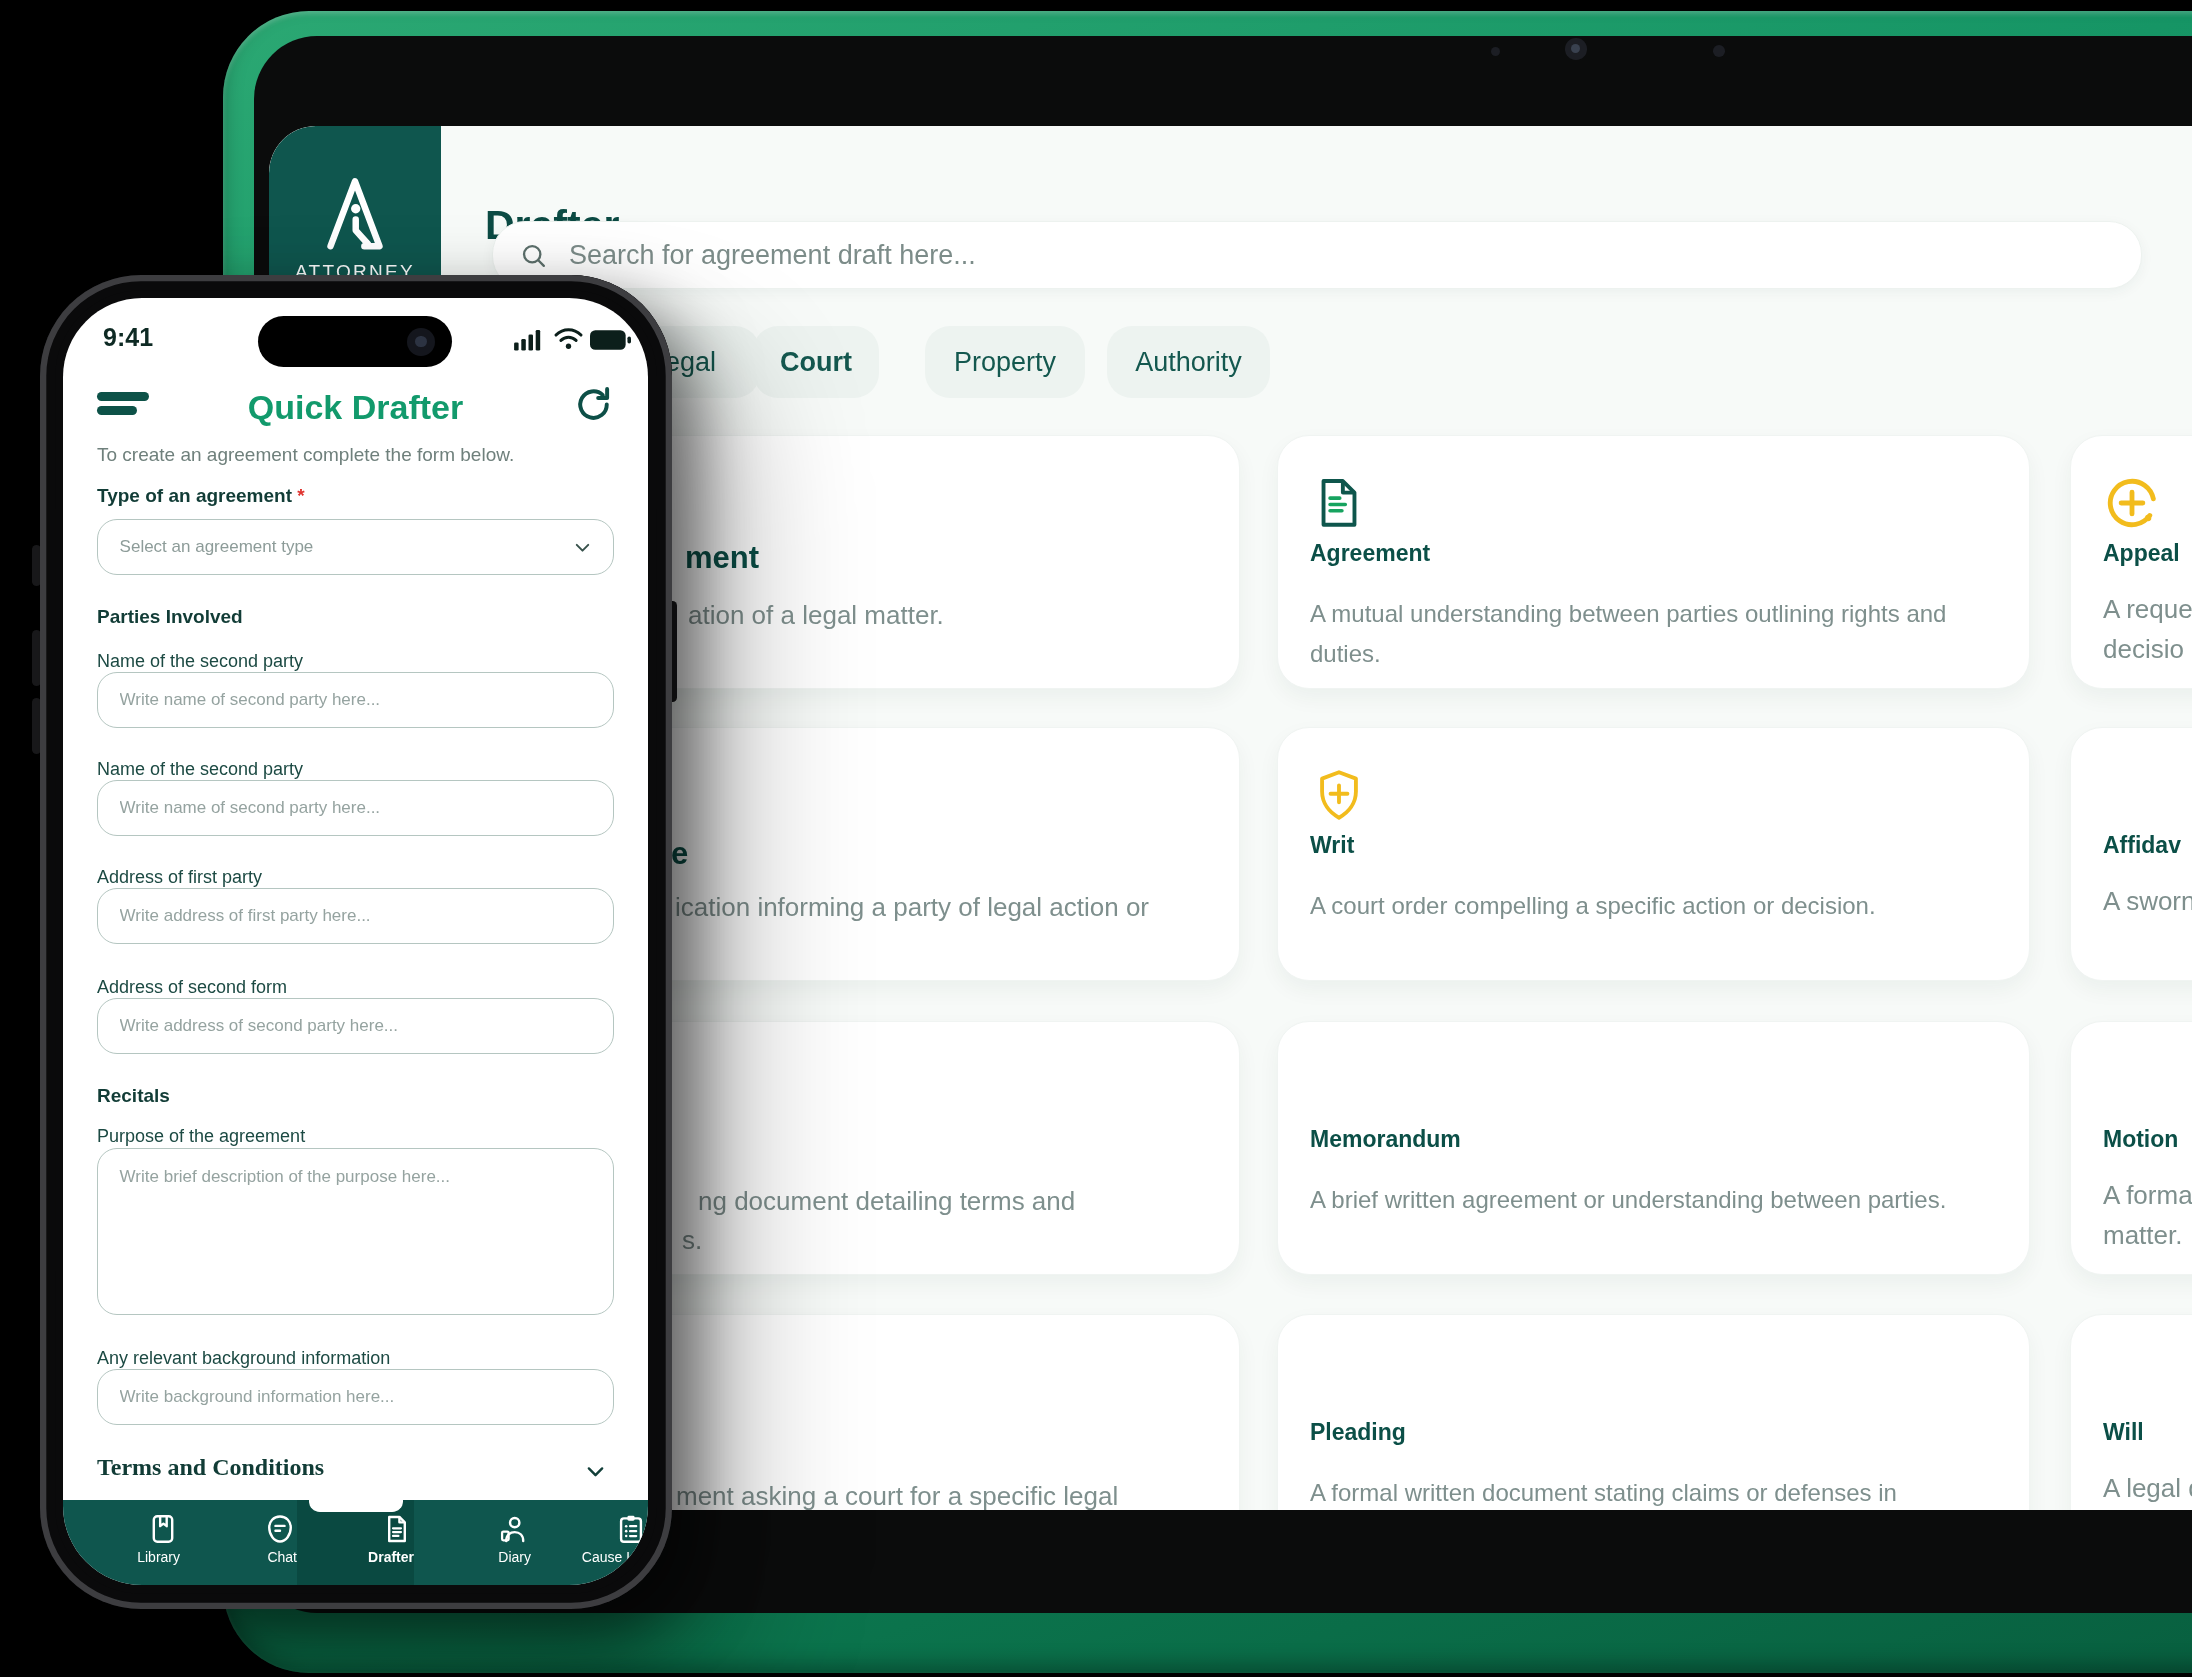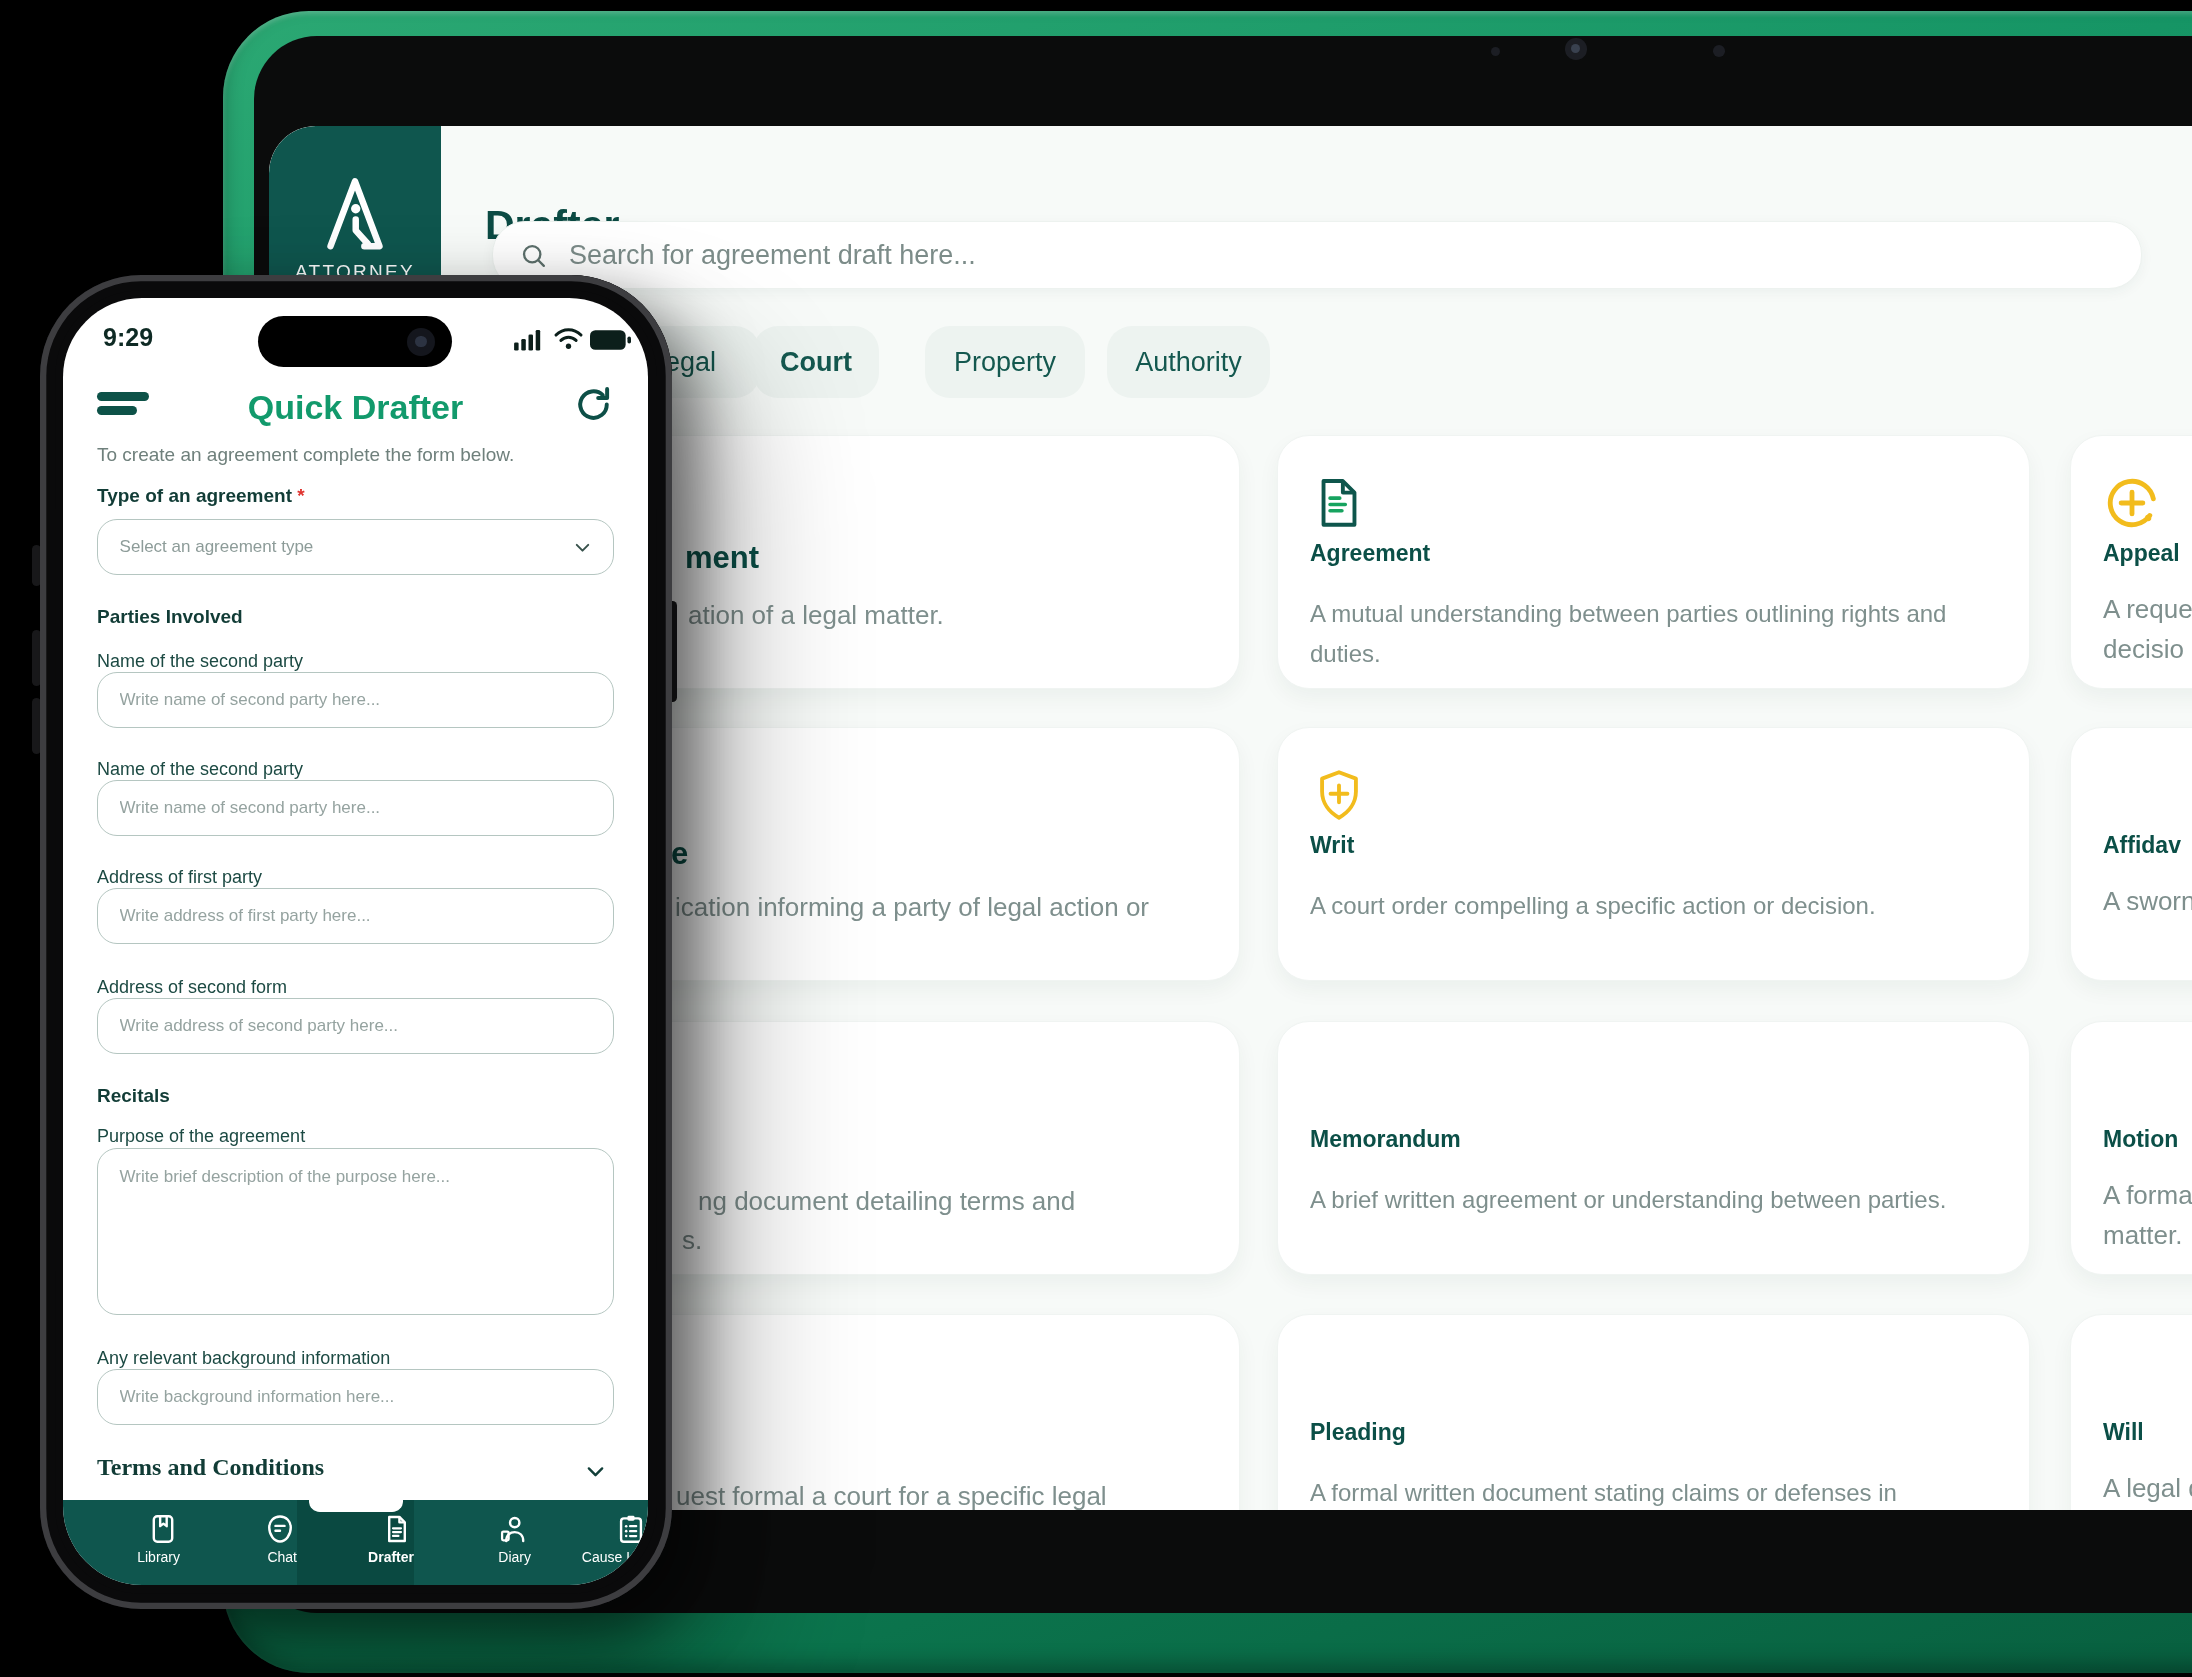--- a/index.html
+++ b/index.html
@@ -156,21 +156,21 @@
   </div>
   <div class="abs card" style="left:221px;top:601px;width:748px;">
     <span class="cfrag frag-title" style="left:180px;top:108px;">e</span>
     <span class="cfrag frag-desc" style="left:184px;top:164px;">ication informing a party of legal action or</span>
   </div>
   <div class="abs card" style="left:221px;top:895px;width:748px;">
     <span class="cfrag frag-desc" style="left:207px;top:164px;">ng document detailing terms and</span>
     <span class="cfrag frag-desc" style="left:191px;top:203px;">s.</span>
   </div>
   <div class="abs card" style="left:221px;top:1188px;width:748px;">
-    <span class="cfrag frag-desc" style="left:185px;top:166px;">uest formal a court for a specific legal</span>
+    <span class="cfrag frag-desc" style="left:185px;top:166px;">ment asking a court for a specific legal</span>
   </div>
 
   <div class="abs card" style="left:1008px;top:309px;width:751px;">
     <svg class="cicon" viewBox="0 0 24 24">
       <path d="M5.6 2.9 H13.6 L18.4 7.7 V21 H5.6 Z" fill="none" stroke="#0e564c" stroke-width="1.6" stroke-linejoin="round"></path>
       <path d="M13.6 2.9 V7.7 H18.4" fill="none" stroke="#0e564c" stroke-width="1.6" stroke-linejoin="round"></path>
       <path d="M8.3 10 H12.3 M8.3 12.6 H14.6 M8.3 15.2 H13.2" stroke="#17a35f" stroke-width="1.5" stroke-linecap="round"></path>
     </svg>
     <div class="ctitle">Agreement</div>
     <div class="cdesc">A mutual understanding between parties outlining rights and duties.</div>
@@ -226,21 +226,21 @@
 
 <div class="abs phone-btn" style="left:32px;top:545px;width:9px;height:41px;"></div>
 <div class="abs phone-btn" style="left:32px;top:630px;width:9px;height:56px;"></div>
 <div class="abs phone-btn" style="left:32px;top:698px;width:9px;height:56px;"></div>
 <div class="abs phone-btn" style="left:666px;top:601px;width:10.8px;height:101px;"></div>
 
 <div class="abs phone-body"></div>
 
 <div class="abs phone-screen">
 
-  <div class="abs ptime">9:29</div>
+  <div class="abs ptime">9:41</div>
   <div class="abs island">
     <div class="cam">
         <div class="lens"></div>
       </div>
   </div>
   <svg class="abs" style="left:450px;top:31px;" width="31" height="23.4" viewBox="0 0 34 26">
     <rect x="1" y="15" width="5" height="9" rx="1.5" fill="#0c1f1b"></rect>
     <rect x="9" y="11" width="5" height="13" rx="1.5" fill="#0c1f1b"></rect>
     <rect x="17" y="6" width="5" height="18" rx="1.5" fill="#0c1f1b"></rect>
     <rect x="25" y="1" width="5" height="23" rx="1.5" fill="#0c1f1b"></rect>

